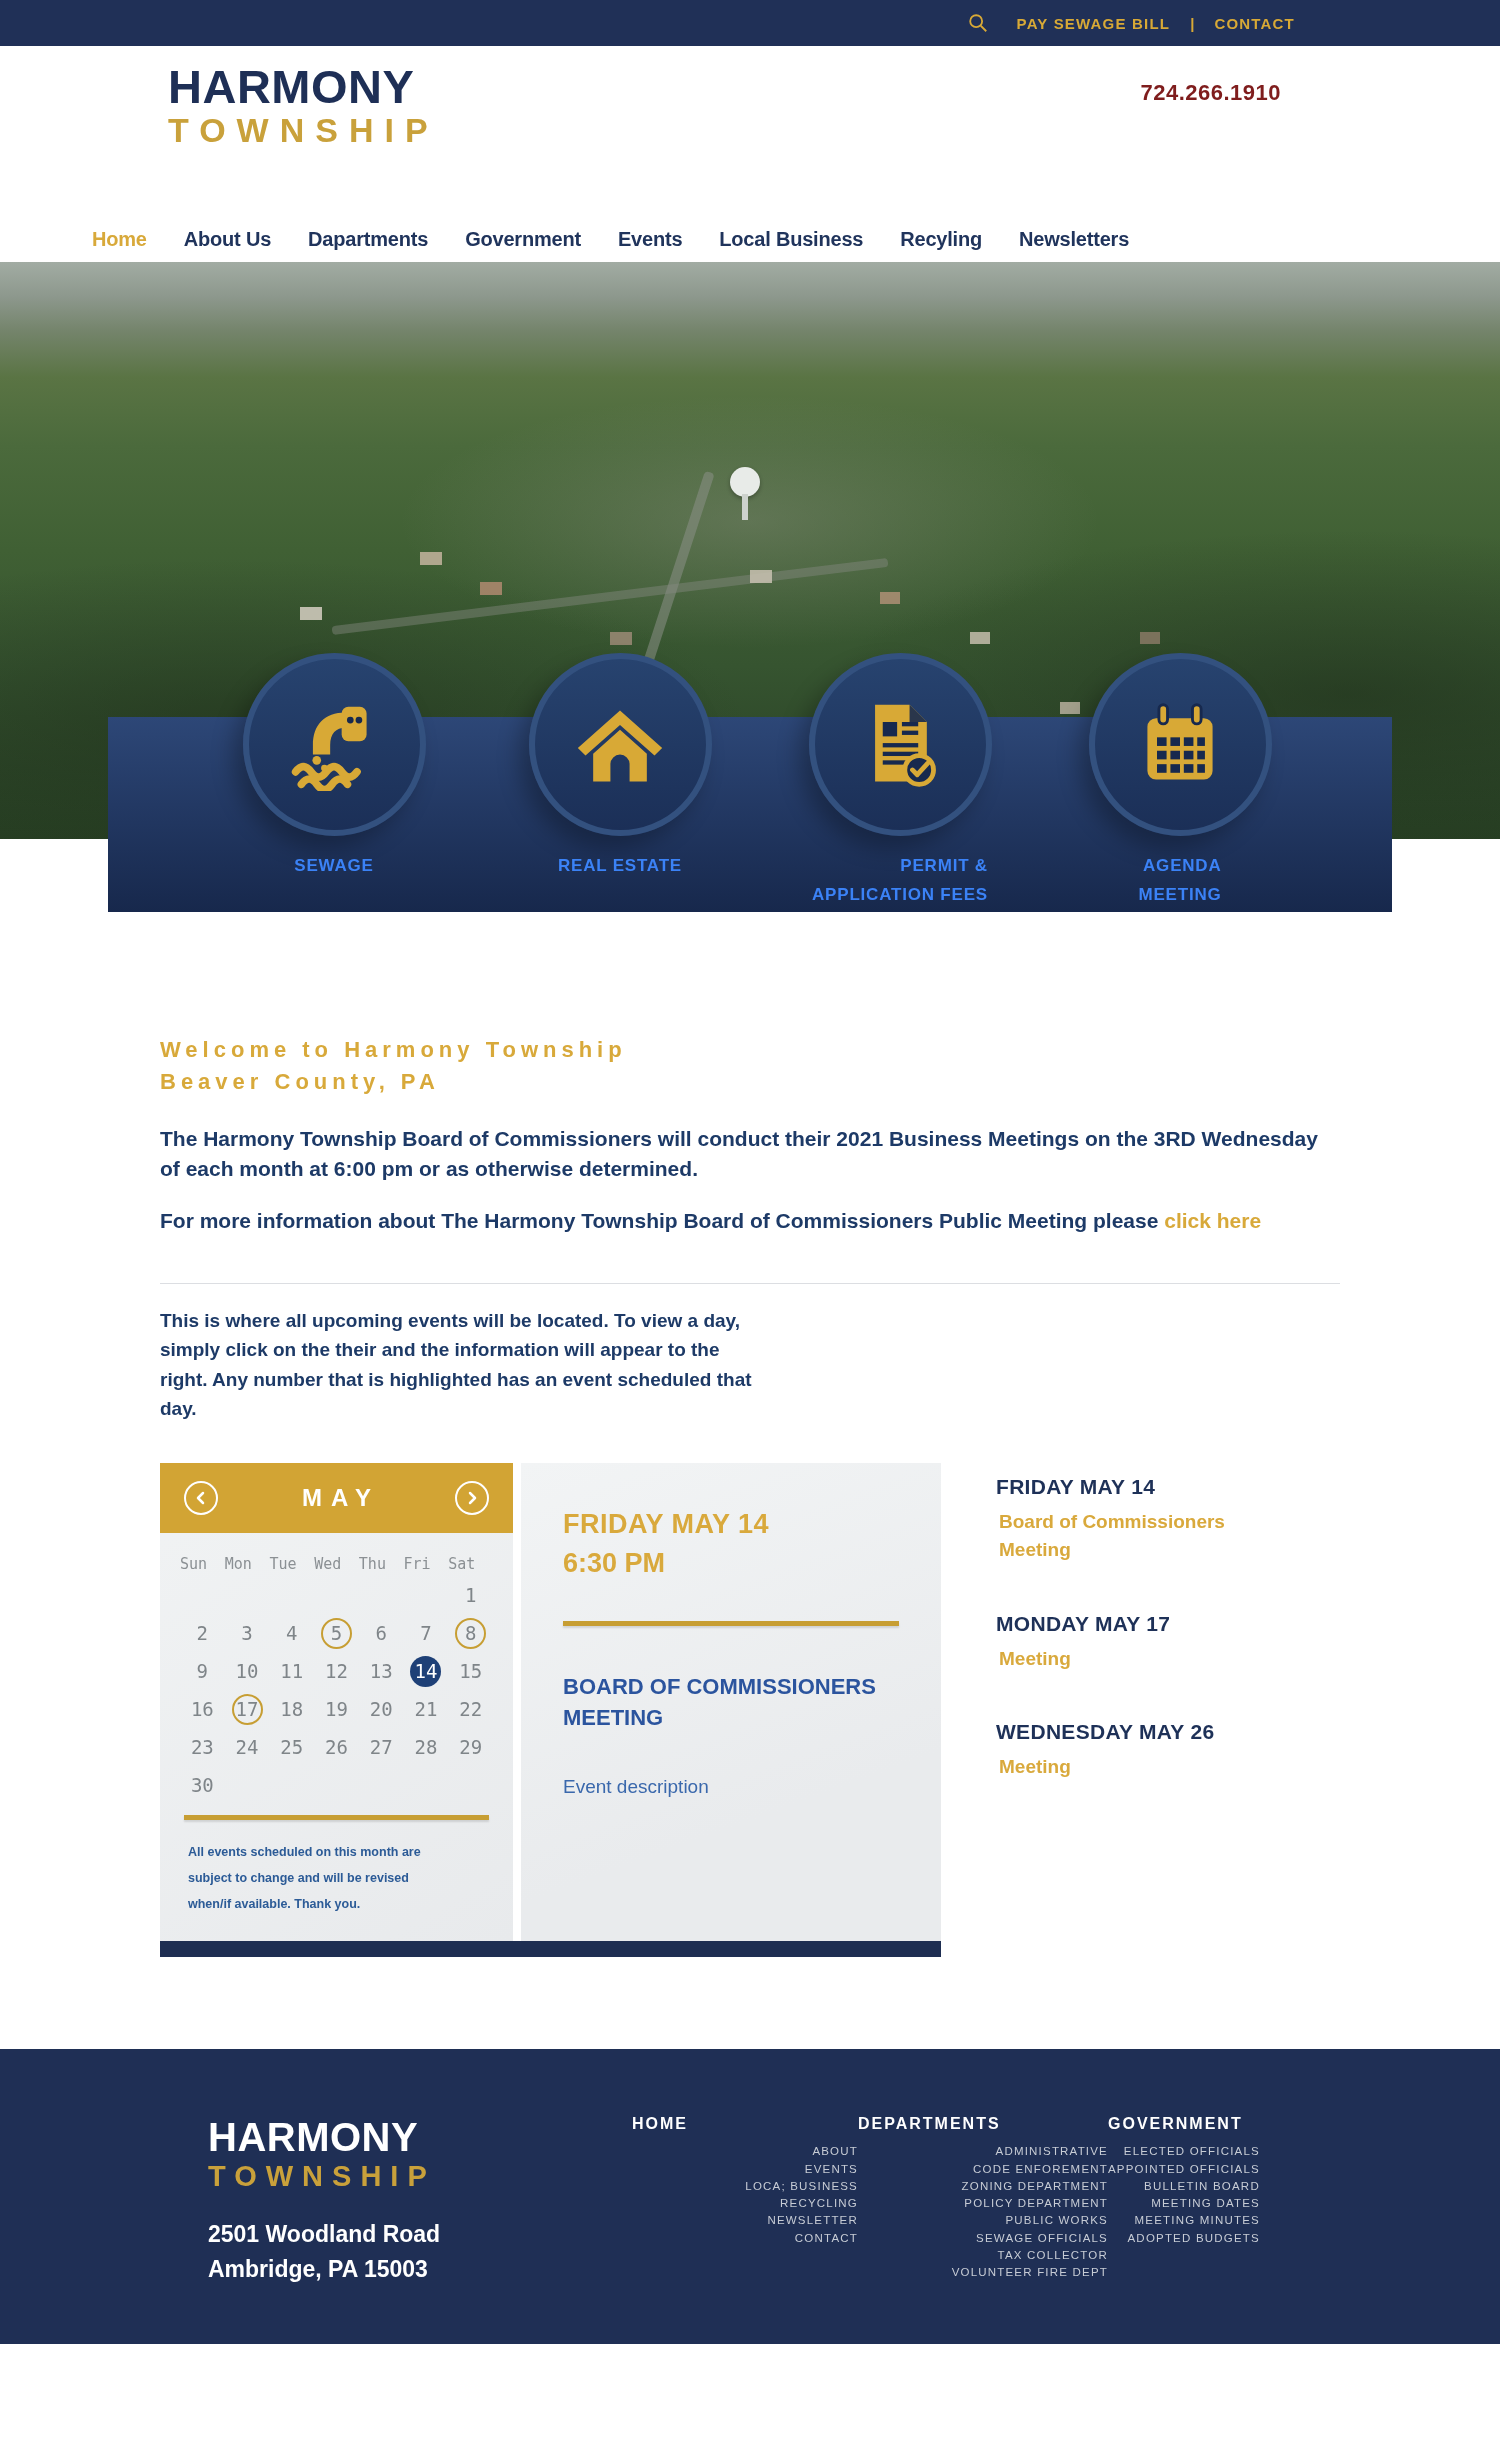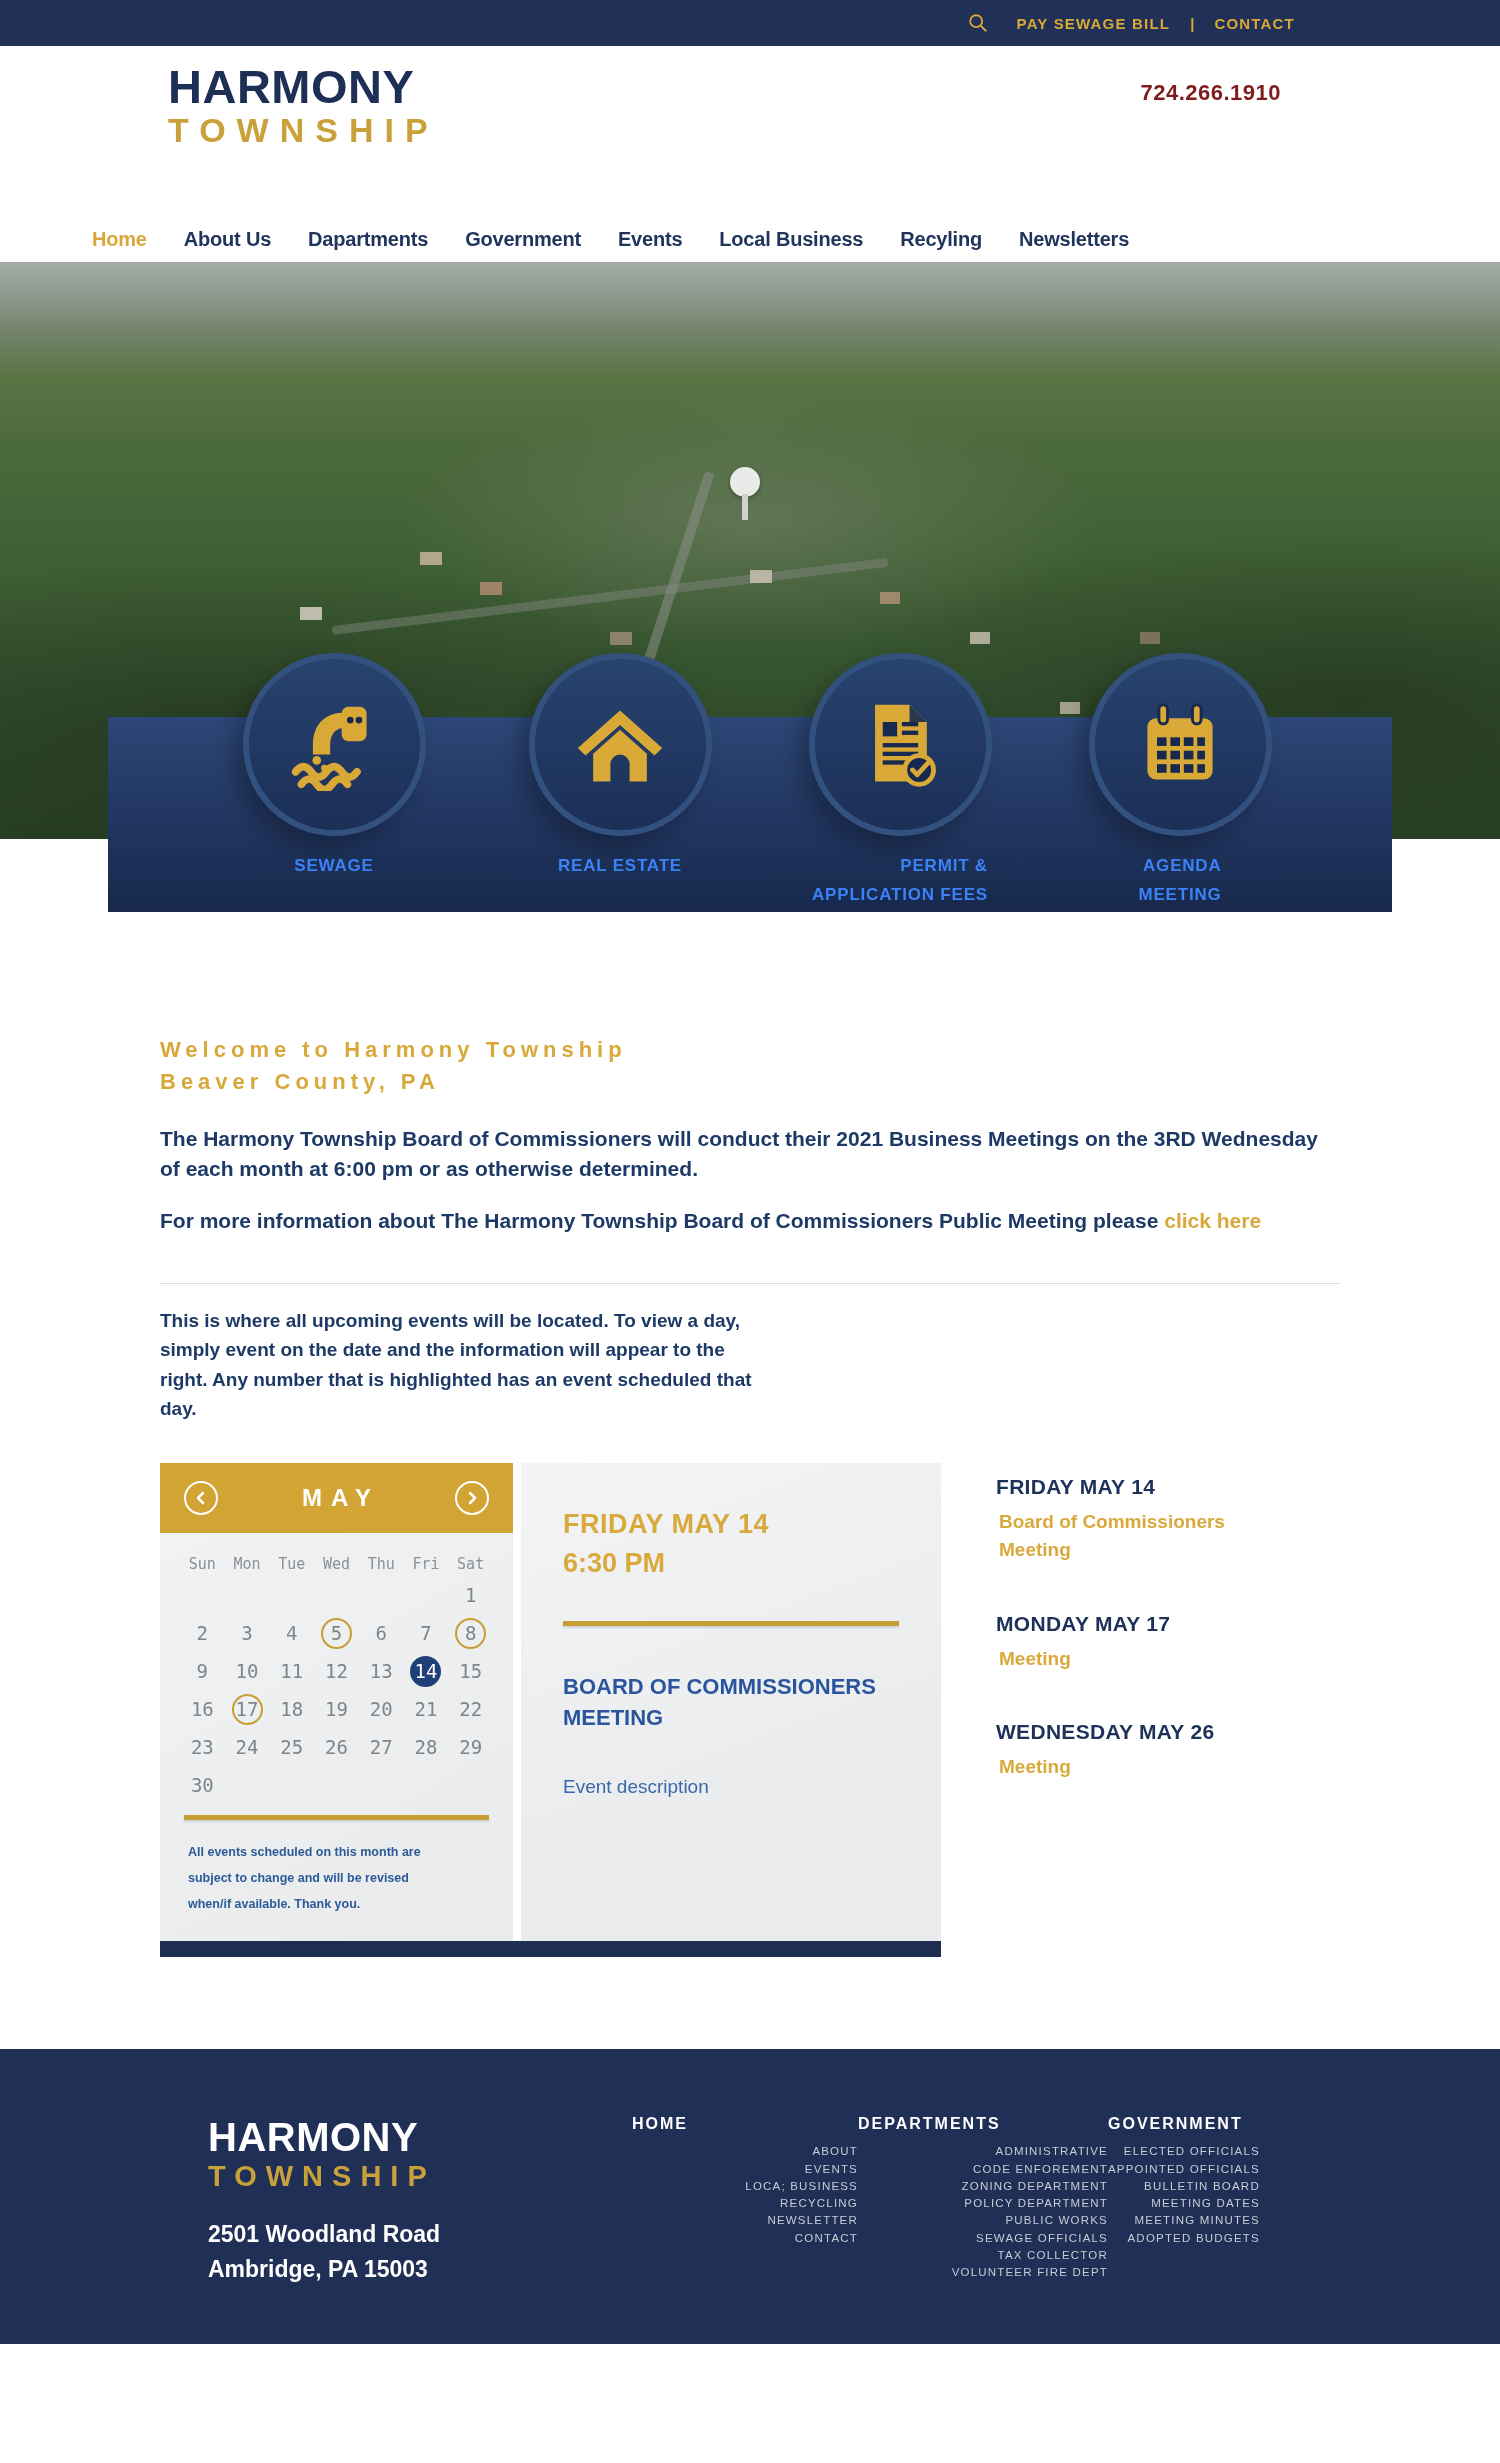--- a/index.html
+++ b/index.html
@@ -72,21 +72,21 @@
   .events-row { margin-left:160px; margin-top:40px; display:flex; align-items:flex-start; }
   .panels-col { width:781px; }
   .panels { display:flex; gap:8px; align-items:stretch; min-height:467px; }
 
   .cal-panel { width:353px; background:linear-gradient(150deg,#f1f3f4 0%, #e8eaec 100%); display:flex; flex-direction:column; }
   .cal-header { height:70px; background:#d2a434; display:flex; align-items:center; justify-content:space-between; padding:0 24px; }
   .cal-month { color:#ffffff; font-size:24px; font-weight:800; letter-spacing:9px; padding-left:9px; }
   .cal-nav-btn { width:34px; height:34px; border-radius:50%; border:2px solid #ffffff; background:transparent; display:flex; align-items:center; justify-content:center; cursor:pointer; }
   .cal-nav-btn svg { width:14px; height:14px; stroke:#ffffff; fill:none; stroke-width:2.5; stroke-linecap:round; stroke-linejoin:round; }
   .cal-body { padding:22px 20px 0 20px; font-family:"DejaVu Sans Mono", monospace; }
-  .cal-weekdays { display:grid; grid-template-columns:repeat(7,1fr); text-align:center; color:#8b9094; font-size:15px; }
+  .cal-weekdays { display:grid; grid-template-columns:repeat(7,1fr); color:#8b9094; font-size:15px; }
   .cal-grid { margin-top:4px; display:grid; grid-template-columns:repeat(7,1fr); row-gap:2px; }
   .cal-cell { height:36px; display:flex; align-items:center; justify-content:center; color:#7f8589; font-size:19px; cursor:pointer; }
   .cal-cell.blank { cursor:default; }
   .cal-cell span { width:31px; height:31px; display:flex; align-items:center; justify-content:center; border-radius:50%; }
   .cal-cell span.ring { border:2px solid #c79e33; }
   .cal-cell span.sel { background:#1e4077; color:#ffffff; }
   .cal-rule { height:5px; background:#c79e33; margin:12px 24px 0 24px; box-shadow:0 2px 2px rgba(0,0,0,0.12); }
   .cal-note { padding:20px 28px 24px 28px; color:#2c5b97; font-size:12.5px; font-weight:bold; line-height:2.05; width:300px; }
 
   .event-panel { width:420px; background:linear-gradient(160deg,#f2f4f5 0%, #e9ebed 70%); padding:46px 42px; }
@@ -234,21 +234,21 @@
     <span>Beaver County, PA</span>
   </h2>
   <p class="welcome-body">The Harmony Township Board of Commissioners will conduct their 2021 Business Meetings on the 3RD Wednesday of each month at 6:00 pm or as otherwise determined.</p>
   <p class="welcome-more">
     <span>For more information about The Harmony Township Board of Commissioners Public Meeting please </span><a class="gold-link">click here</a>
   </p>
   <hr class="divider">
 </div>
 
 <div class="container">
-  <p class="upcoming-intro">This is where all upcoming events will be located. To view a day, simply event on the date and the information will appear to the right. Any number that is highlighted has an event scheduled that day.</p>
+  <p class="upcoming-intro">This is where all upcoming events will be located. To view a day, simply click on the their and the information will appear to the right. Any number that is highlighted has an event scheduled that day.</p>
 </div>
 
 <div class="events-row">
   <div class="panels-col">
     <div class="panels">
 
       <div class="cal-panel">
         <div class="cal-header">
           <button class="cal-nav-btn">
             <svg viewBox="0 0 14 14">

